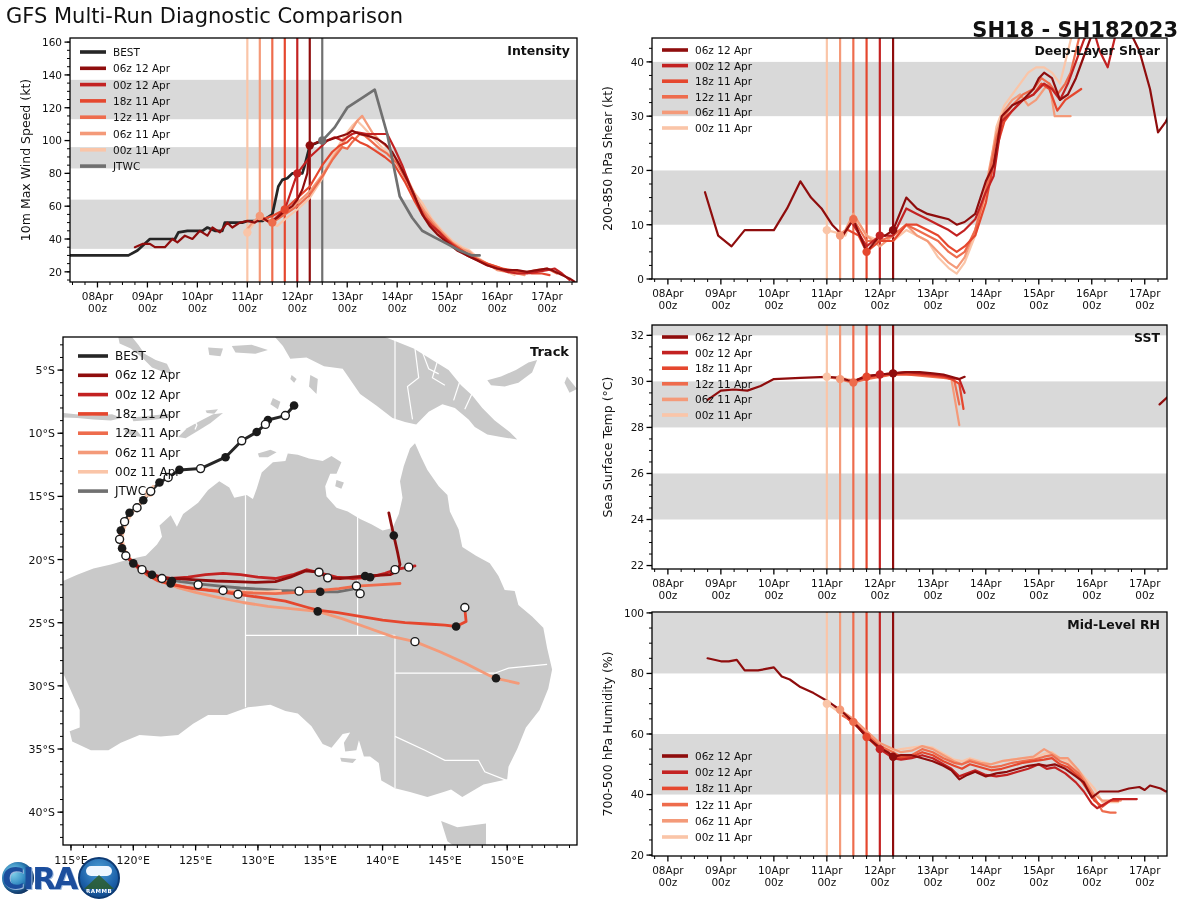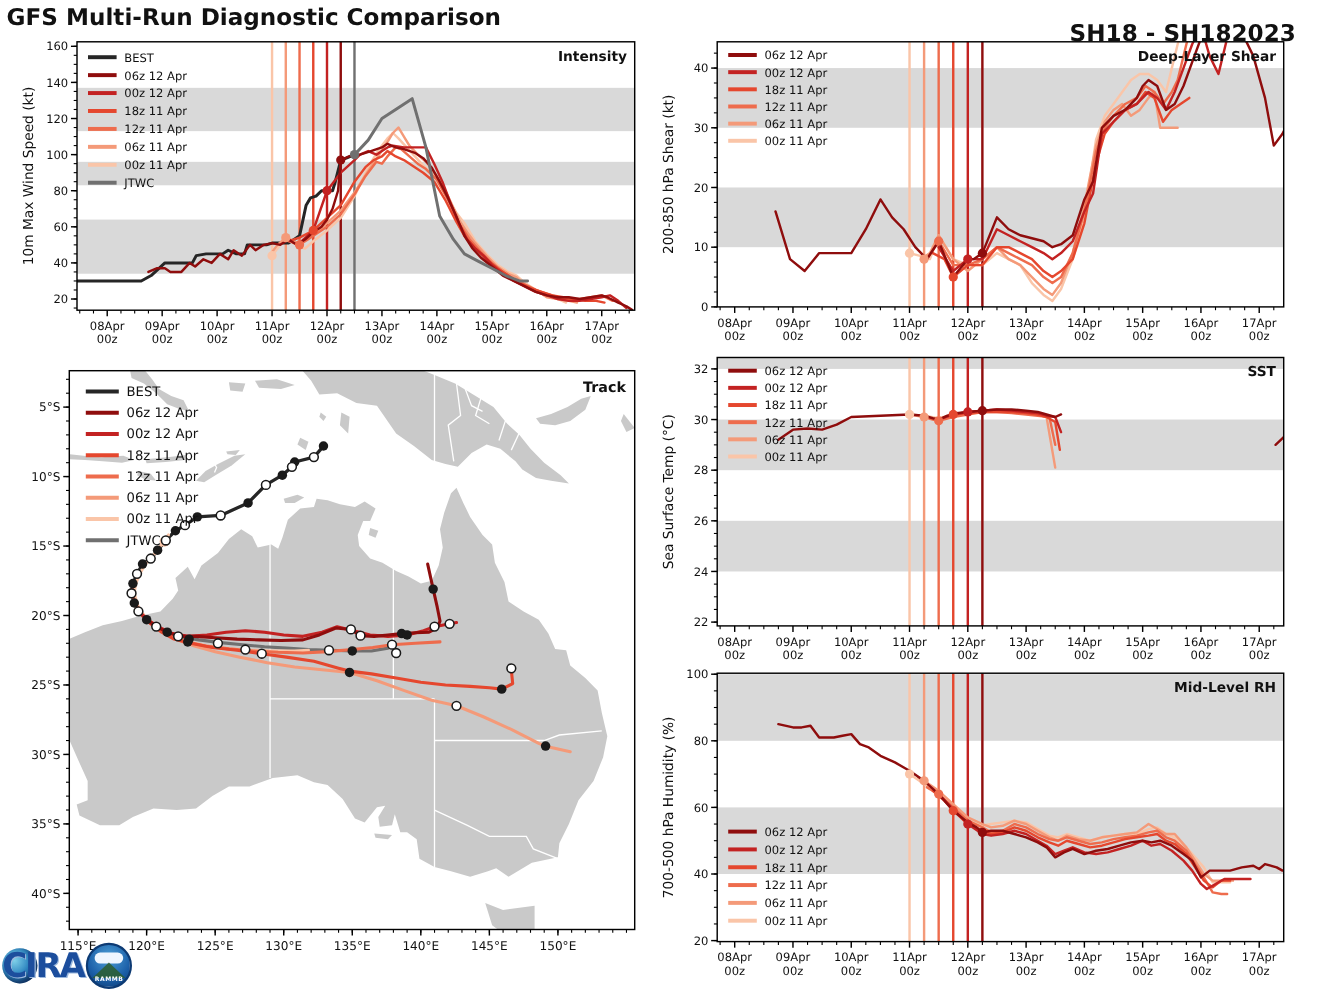--- a/index.html
+++ b/index.html
@@ -1,18 +1,18 @@
 <!DOCTYPE html>
 <html><head>
 <meta charset="utf-8">
 <style>
   html,body{margin:0;padding:0;background:#fff;}
   .page{position:relative;width:1200px;height:900px;background:#fff;overflow:hidden;
         font-family:"DejaVu Sans",sans-serif;}
-  .hdr-title{position:absolute;left:6px;top:4px;font-size:21px;font-weight:bold;color:#111;margin:0;}
+  .hdr-title{position:absolute;left:6px;top:4px;font-size:21px;font-weight:normal;color:#111;margin:0;}
   .hdr-storm{position:absolute;right:8px;top:4px;font-size:21px;font-weight:bold;color:#111;margin:14px;}
   #fig{position:absolute;left:0;top:0;}
   .logos{position:absolute;left:2px;top:856px;width:280px;height:44px;display:flex;align-items:center;gap:2px;}
   .cira-wrap{position:relative;height:40px;display:flex;align-items:center;}
   .cira-globe{position:absolute;left:0;top:4px;width:32px;height:32px;border-radius:50%;
       background:radial-gradient(circle at 35% 35%, #7fd0e8 0%, #2e86c1 45%, #123d7a 100%);
       box-shadow:inset -3px -3px 6px rgba(0,0,30,.5);}
   .cira-text{position:relative;font-size:31px;font-weight:bold;letter-spacing:-2px;color:#1c4e9d;
       text-shadow:1px 1px 0 #9db9dd;line-height:40px;}
   .rammb-badge{position:relative;width:38px;height:38px;border-radius:50%;

